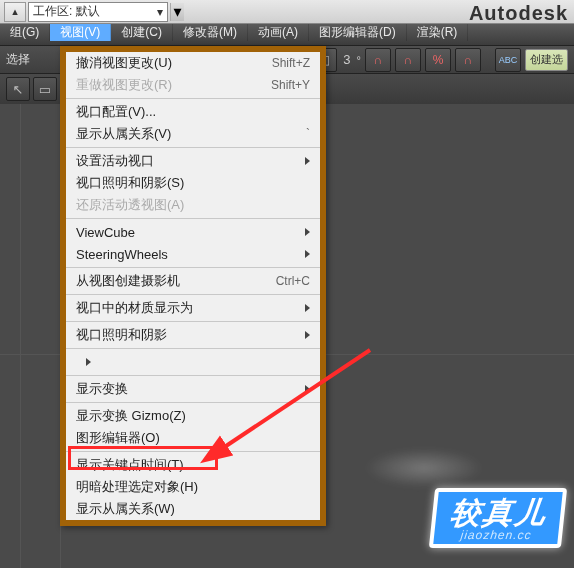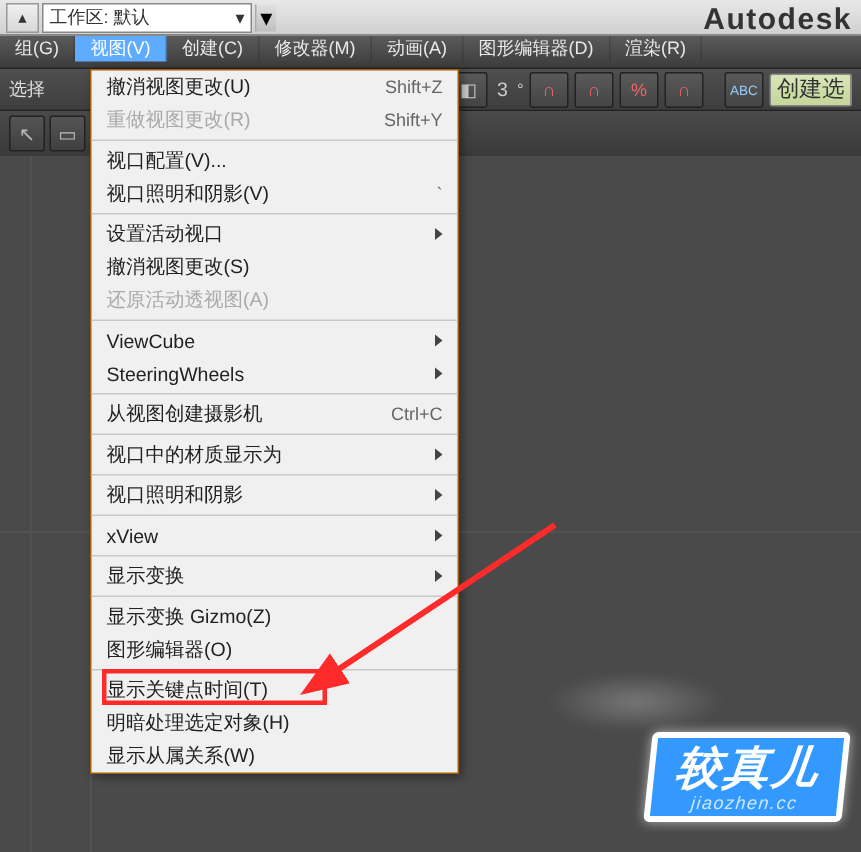--- a/index.html
+++ b/index.html
@@ -12,30 +12,30 @@
 .brand { position: absolute; right: 6px; top: 2px; font-size: 20px; color: #333; font-weight: bold; letter-spacing: 1px; }
 
 .menubar { height: 22px; background: linear-gradient(#5a5a5a,#3c3c3c); display: flex; align-items: flex-start; border-bottom: 1px solid #222; }
 .menu-item { padding: 0 10px; font-size: 12px; color: #e8e8e8; display: flex; align-items: center; border-right: 1px solid rgba(0,0,0,0.15); }
 .menu-item.active { background: #5facff; color: #fff; }
 
 .toolbar-row { height: 28px; background: linear-gradient(#4f4f4f,#3e3e3e); display: flex; align-items: center; padding: 0 6px; gap: 4px; border-bottom: 1px solid #222; }
 .sel-label { font-size: 12px; color: #ddd; margin-right: 8px; }
 .t-btn { width: 26px; height: 24px; background: linear-gradient(#5a5a5a,#444); border: 1px solid #222; border-radius: 2px; display: flex; align-items: center; justify-content: center; color: #ccc; font-size: 12px; }
 .t-btn.mag { color: #e66; }
-.create-btn { background: linear-gradient(#d9e6b8,#c4d69a); color: #333; font-size: 15px; padding: 0 4px; border: 1px solid #888; height: 22px; display: flex; align-items: center; border-radius: 2px; }
+.create-btn { background: linear-gradient(#d9e6b8,#c4d69a); color: #333; font-size: 11px; padding: 0 4px; border: 1px solid #888; height: 22px; display: flex; align-items: center; border-radius: 2px; }
 
 .icon-row { height: 30px; background: linear-gradient(#4a4a4a,#3a3a3a); display: flex; align-items: center; padding: 0 6px; gap: 3px; }
 .icon-btn { width: 24px; height: 24px; background: linear-gradient(#555,#3f3f3f); border: 1px solid #222; border-radius: 2px; display: flex; align-items: center; justify-content: center; color: #bbb; font-size: 13px; }
 
 .viewport { position: absolute; left: 0; top: 104px; right: 0; bottom: 0; background: #4a4a4a; }
 .grid-v { position: absolute; top: 0; bottom: 0; width: 1px; background: #555; }
 .grid-h { position: absolute; left: 0; right: 0; height: 1px; background: #555; }
 
-.dropdown { position: absolute; left: 60px; top: 46px; width: 246px; background: #f0f0f0; border: 1px solid #a16207; box-shadow: 2px 2px 6px rgba(0,0,0,0.4); font-size: 13px; color: #222; }
+.dropdown { position: absolute; left: 60px; top: 46px; width: 266px; background: #f0f0f0; border: 6px solid #a16207; box-shadow: 2px 2px 6px rgba(0,0,0,0.4); font-size: 13px; color: #222; }
 .dd-item { height: 22px; padding: 0 10px; display: flex; align-items: center; justify-content: space-between; }
 .dd-item.disabled { color: #aaa; }
 .dd-sep { height: 1px; background: #c8c8c8; margin: 2px 0; }
 .dd-label { flex: 1; }
 .dd-shortcut { color: #666; font-size: 12px; margin-left: 15px; }
 .dd-arrow { width: 0; height: 0; border-left: 5px solid #444; border-top: 4px solid transparent; border-bottom: 4px solid transparent; margin-left: 10px; }
 
 .highlight-box { position: absolute; border: 3px solid #ff2a2a; pointer-events: none; }
 .arrow-svg { position: absolute; pointer-events: none; }
 
@@ -104,30 +104,30 @@
     </div>
     <div class="dd-item disabled">
       <span class="dd-label">重做视图更改(R)</span>
       <span class="dd-shortcut">Shift+Y</span>
     </div>
     <div class="dd-sep"></div>
     <div class="dd-item">
       <span class="dd-label">视口配置(V)...</span>
     </div>
     <div class="dd-item">
-      <span class="dd-label">视口照明和阴影(V)</span>
+      <span class="dd-label">显示从属关系(V)</span>
       <span class="dd-shortcut">`</span>
     </div>
     <div class="dd-sep"></div>
     <div class="dd-item">
       <span class="dd-label">设置活动视口</span>
       <span class="dd-arrow"></span>
     </div>
     <div class="dd-item">
-      <span class="dd-label">撤消视图更改(S)</span>
+      <span class="dd-label">视口照明和阴影(S)</span>
     </div>
     <div class="dd-item disabled">
       <span class="dd-label">还原活动透视图(A)</span>
     </div>
     <div class="dd-sep"></div>
     <div class="dd-item">
       <span class="dd-label">ViewCube</span>
       <span class="dd-arrow"></span>
     </div>
     <div class="dd-item">
@@ -144,21 +144,20 @@
       <span class="dd-label">视口中的材质显示为</span>
       <span class="dd-arrow"></span>
     </div>
     <div class="dd-sep"></div>
     <div class="dd-item">
       <span class="dd-label">视口照明和阴影</span>
       <span class="dd-arrow"></span>
     </div>
     <div class="dd-sep"></div>
     <div class="dd-item">
-      <span class="dd-label">xView</span>
       <span class="dd-arrow"></span>
     </div>
     <div class="dd-sep"></div>
     <div class="dd-item">
       <span class="dd-label">显示变换</span>
       <span class="dd-arrow"></span>
     </div>
     <div class="dd-sep"></div>
     <div class="dd-item">
       <span class="dd-label">显示变换 Gizmo(Z)</span>

